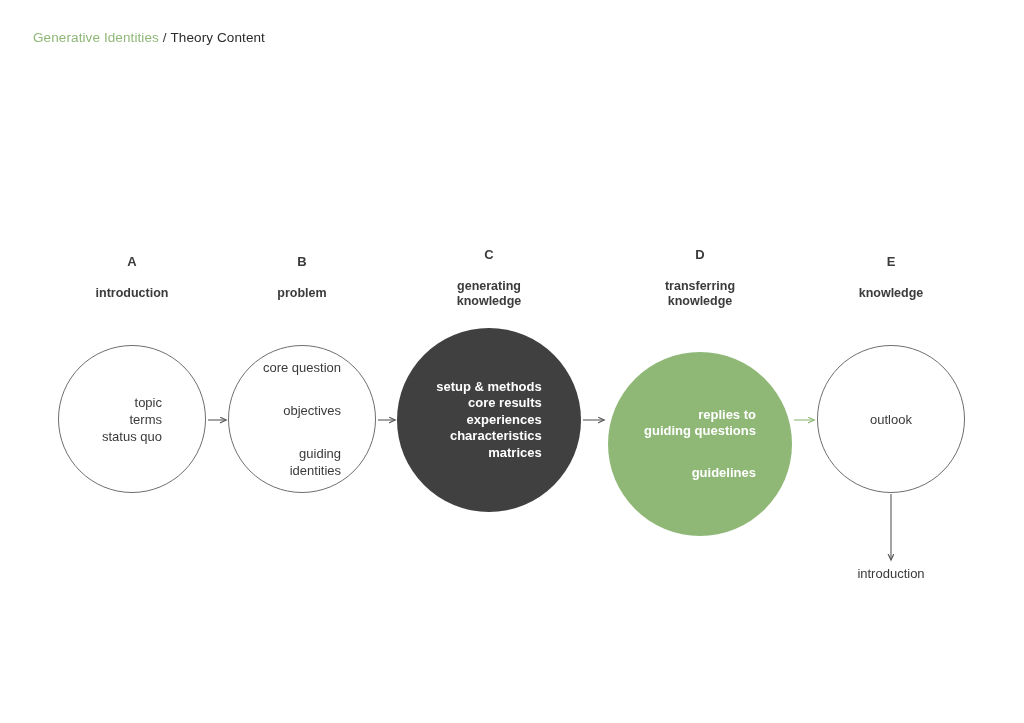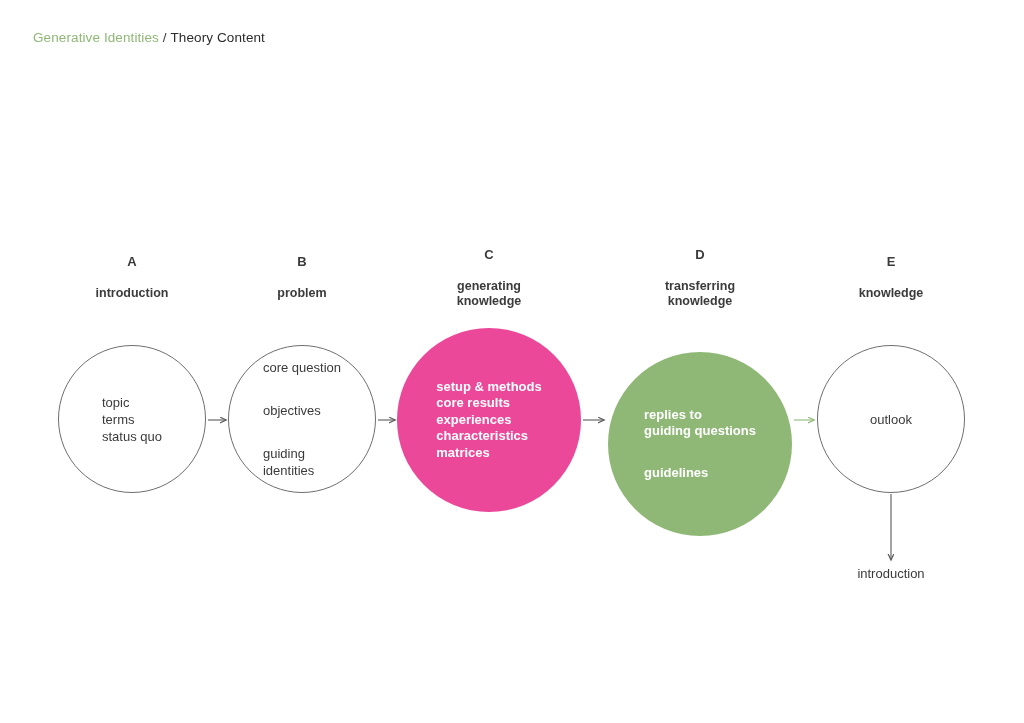--- a/index.html
+++ b/index.html
@@ -70,21 +70,21 @@
     box-sizing: border-box;
     transform: translate(-50%, -50%);
   }
   .node.outline {
     background: #ffffff;
     border: 1px solid #6e6e6e;
   }
   .node.filled { border: none; }
 
   .node-text {
-    text-align: left;
+    text-align: right;
     white-space: pre-line;
     pointer-events: none;
   }
   .node.outline .node-text {
     color: #3a3a3a;
     font-size: 13px;
     line-height: 17px;
     font-weight: normal;
   }
   .node.filled .node-text {
@@ -157,21 +157,21 @@
 
   <div class="node outline" style="left:302px; top:419px; width:148px; height:148px;">
     <div class="node-text">
       <span class="grp">core question</span>
       <span class="grp">objectives</span>
       <span class="grp">guiding
 identities</span>
     </div>
   </div>
 
-  <div class="node filled" style="left:489px; top:420px; width:184px; height:184px; background:#ec4899;">
+  <div class="node filled" style="left:489px; top:420px; width:184px; height:184px; background:#404040;">
     <div class="node-text tight">
       <span class="grp">setup &amp; methods
 core results
 experiences
 characteristics
 matrices</span>
     </div>
   </div>
 
   <div class="node filled" style="left:700px; top:444px; width:184px; height:184px; background:#8fb877;">

